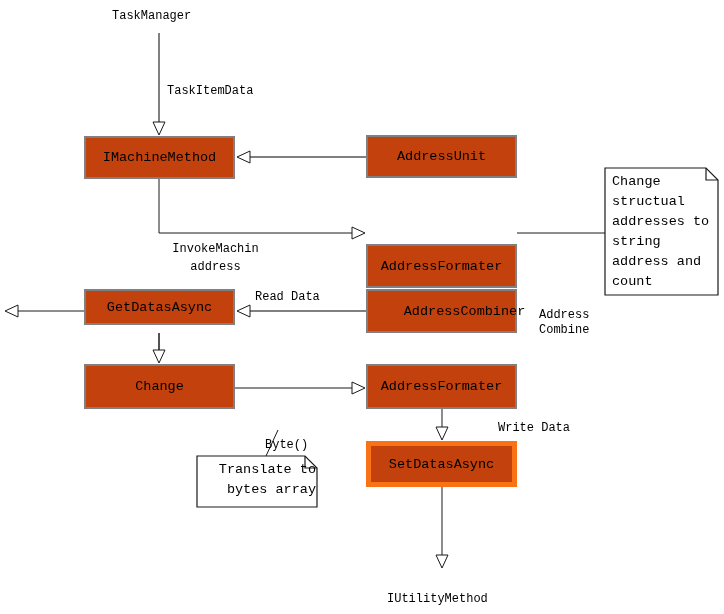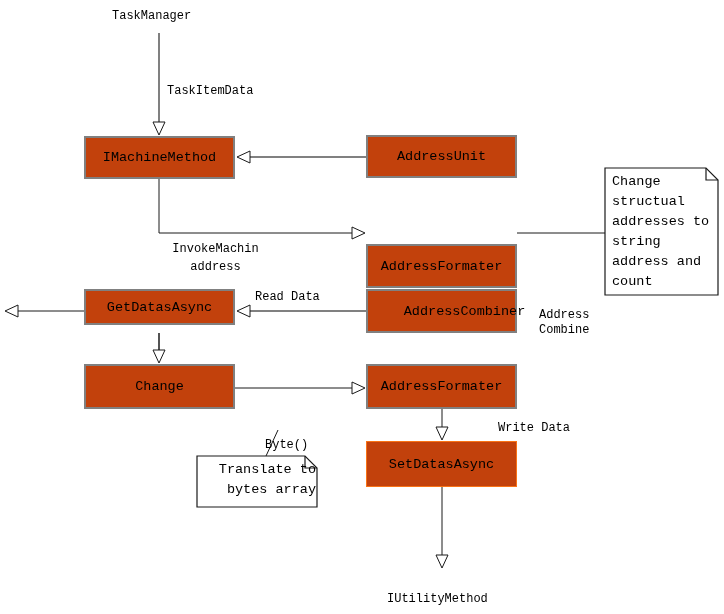--- a/index.html
+++ b/index.html
@@ -14,21 +14,21 @@
   svg.wires{position:absolute;left:0;top:0;width:724px;height:614px;}
   .node{
     position:absolute;
     border:2px solid #808080;
     background:#c2410c;
     display:flex;align-items:center;justify-content:center;
     font-size:13.5px;
     letter-spacing:0;
     box-sizing:border-box;
   }
-  .node.thin{border:1px solid #f97316;}
+  .node.thin{border:5px solid #f97316;}
   .lbl{
     position:absolute;
     font-size:12px;
     line-height:18px;
     white-space:pre-line;
   }
   .lbl.center{text-align:center;}
   .notetext{
     position:absolute;
     font-size:13.5px;

